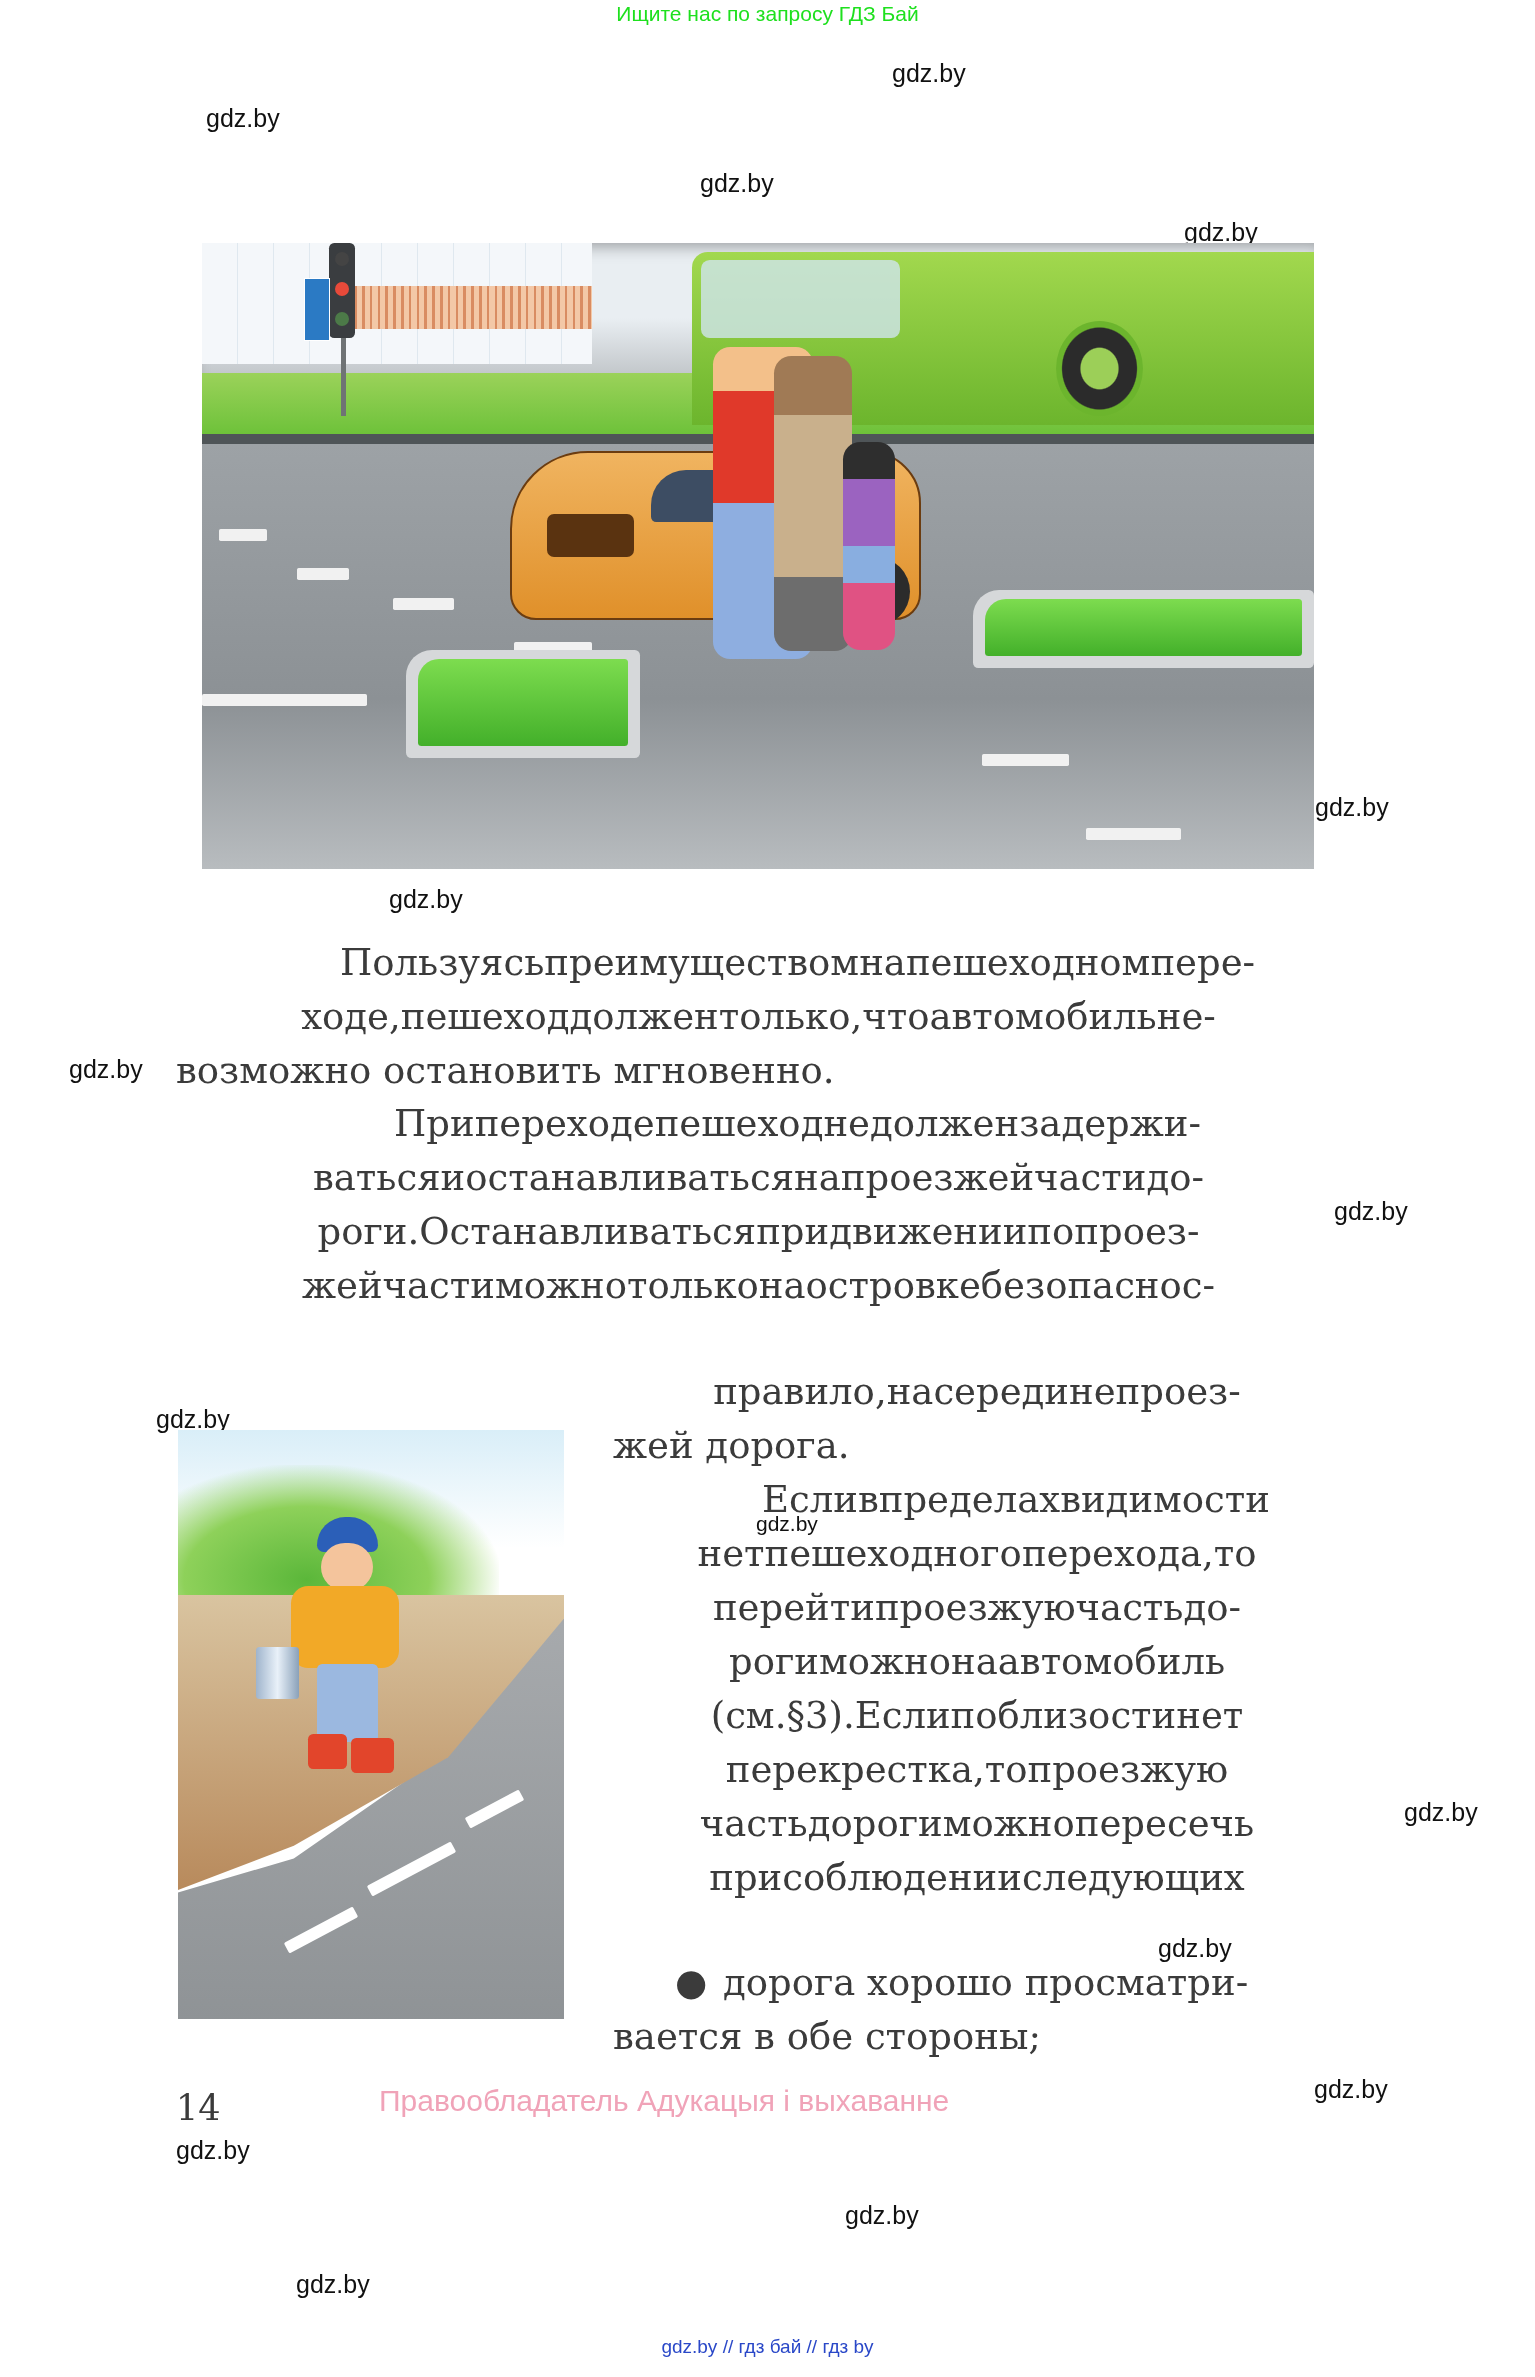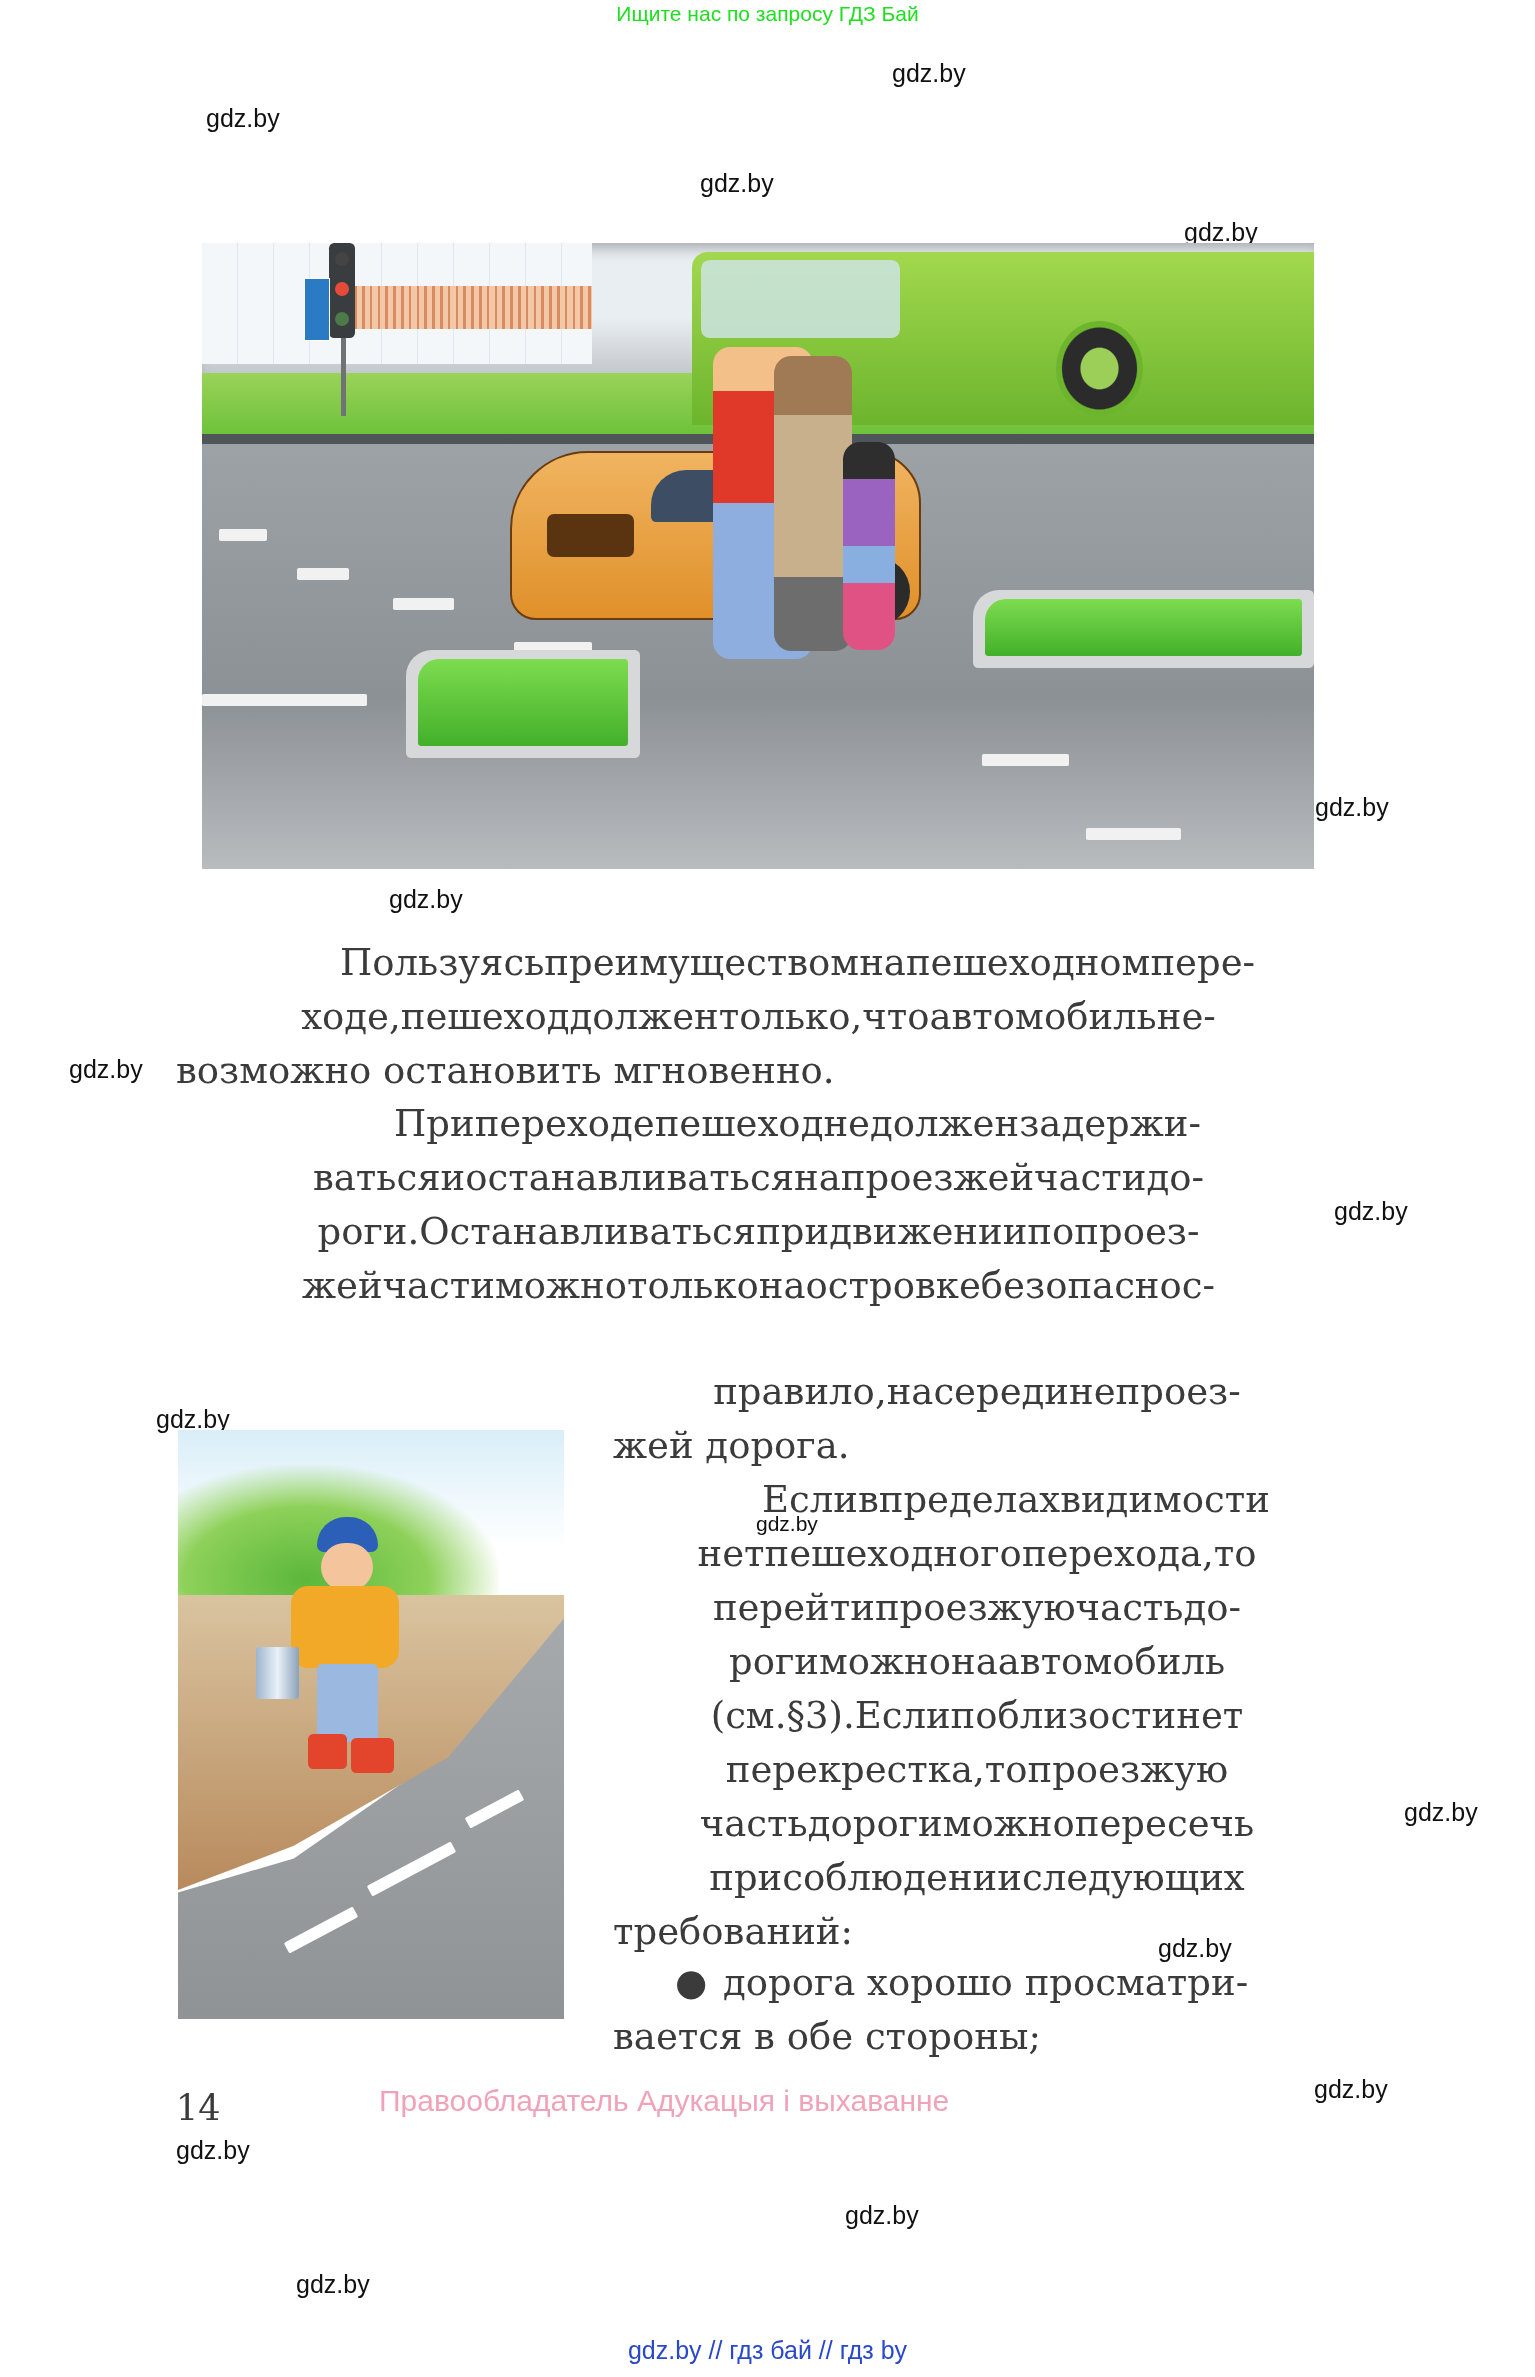--- a/index.html
+++ b/index.html
@@ -58,21 +58,21 @@
   .ground { position:absolute; left:0; top:165px; width:386px; height:295px;
            background:linear-gradient(#d9c4a0,#b88a5c); clip-path:polygon(0 0,100% 0,100% 8%,70% 55%,30% 85%,0 100%); }
   .road2 { position:absolute; left:0; top:165px; width:386px; height:425px;
            background:linear-gradient(#a8abae,#8f9396); clip-path:polygon(100% 0,100% 100%,0 100%,0 100%,0 100%, 0 70%, 30% 62%, 68% 38%); }
   .dash2 { position:absolute; background:#fff; height:12px; border-radius:1.7px; transform:rotate(-28deg); }
   .boy2 { position:absolute; left:104px; top:87px; width:121px; height:260px; }
 
   .pagenum { position:absolute; left:176px; top:2088px; font-family:"DejaVu Serif", serif; font-size:35px; color:#3b3b3b; }
   .copyright { position:absolute; left:379px; top:2084px; font-family:"Liberation Sans", sans-serif; font-size:30px; color:#f0a3b8; }
   .bottomlinks { position:absolute; left:0; top:2336px; width:1535px; text-align:center;
-                 font-family:"Liberation Sans", sans-serif; font-size:25px; color:#2a48c8; }
+                 font-family:"Liberation Sans", sans-serif; font-size:19px; color:#2a48c8; }
 </style>
 </head>
 <body>
 
 <div class="topbanner">Ищите нас по запросу ГДЗ Бай</div>
 
 <div class="wm" style="left:892px;top:59px;">gdz.by</div>
 <div class="wm" style="left:206px;top:104px;">gdz.by</div>
 <div class="wm" style="left:700px;top:169px;">gdz.by</div>
 <div class="wm" style="left:1184px;top:218px;">gdz.by</div>
@@ -239,21 +239,20 @@
       <span>часть</span>
       <span>дороги</span>
       <span>можно</span>
       <span>пересечь</span>
     </div>
   <div class="line">
       <span>при</span>
       <span>соблюдении</span>
       <span>следующих</span>
     </div>
-  <div class="line" style="justify-content: flex-start;">требований:</div>
 </div>
 
 <div class="text" style="left:613px;top:1956px;width:728px;">
   <div class="line last indent" style="padding-left:62px;">
     <span>●</span>
     <span>дорога хорошо просматри-</span>
   </div>
   <div class="line last">вается в обе стороны;</div>
 </div>
 

